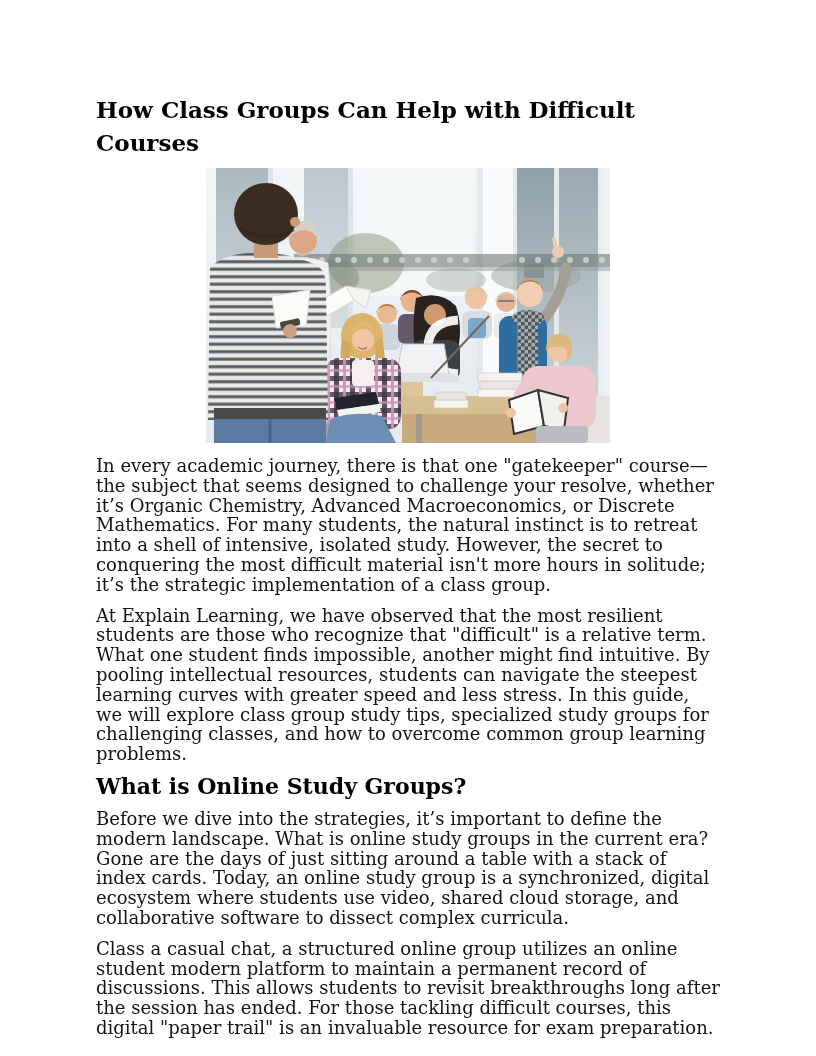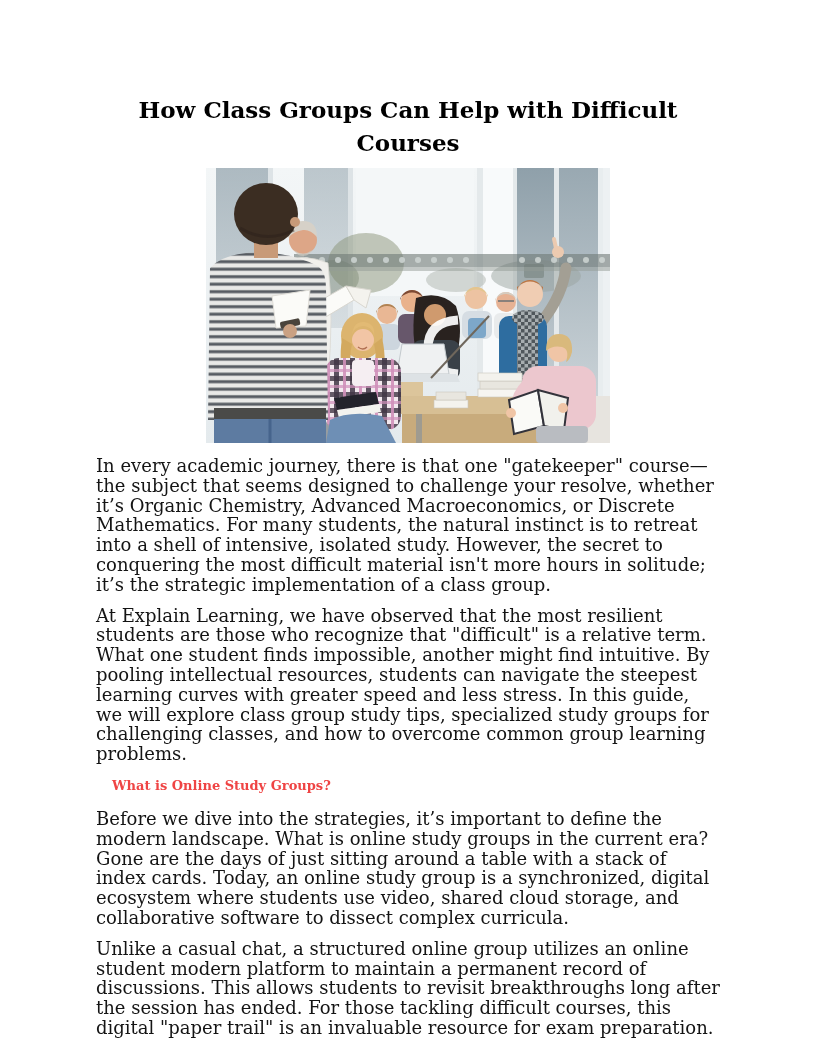--- a/index.html
+++ b/index.html
@@ -3,28 +3,28 @@
 <meta charset="utf-8">
 <style>
   html,body{margin:0;padding:0;background:#fff;}
   .page{
     width:816px;height:1056px;background:#ffffff;box-sizing:border-box;
     padding:93px 96px 0 96px;position:relative;overflow:hidden;
     font-family:"DejaVu Serif","Liberation Serif",serif;color:#141414;
   }
   h1.article-title{
     margin:0 0 9px 0;font-size:23px;line-height:33px;font-weight:700;
-    text-align:center;color:#000;
+    color:#000;
   }
   figure.hero{margin:0 auto 13px auto;width:404px;height:275px;display:block;}
   figure.hero svg{display:block;width:404px;height:275px;}
   p.body-para{margin:0 0 11px 0;font-size:18px;line-height:19.8px;text-align:left;}
   p.body-para strong{font-weight:400;}
   h2.section-heading{
-    margin:6px 0 12px 16px;font-size:13px;line-height:22px;font-weight:700;color:#ef4444;
+    margin:6px 0 12px 0;font-size:22px;line-height:22px;font-weight:700;color:#000000;
   }
 </style>
 </head>
 <body>
 
 <div class="page">
 
   <h1 class="article-title">How Class Groups Can Help with Difficult Courses</h1>
 
   <figure class="hero">
@@ -215,15 +215,15 @@
   </figure>
 
   <p class="body-para"><span>In every academic journey, there is that one "gatekeeper" course—the subject that seems designed to challenge your resolve, whether it’s Organic Chemistry, Advanced Macroeconomics, or Discrete Mathematics. For many students, the natural instinct is to retreat into a shell of intensive, isolated study. However, the secret to conquering the most difficult material isn't more hours in solitude; it’s the strategic implementation of a class group.</span></p>
 
   <p class="body-para"><span>At </span><strong>Explain Learning</strong><span>, we have observed that the most resilient students are those who recognize that "difficult" is a relative term. What one student finds impossible, another might find intuitive. By pooling intellectual resources, students can navigate the steepest learning curves with greater speed and less stress. In this guide, we will explore </span><strong>class group study tips</strong><span>, specialized </span><strong>study groups for challenging classes</strong><span>, and how to overcome common </span><strong>group learning problems</strong><span>.</span></p>
 
   <h2 class="section-heading">What is Online Study Groups?</h2>
 
   <p class="body-para"><span>Before we dive into the strategies, it’s important to define the modern landscape. </span><strong>What is online study groups</strong><span> in the current era? Gone are the days of just sitting around a table with a stack of index cards. Today, an online study group is a synchronized, digital ecosystem where students use video, shared cloud storage, and collaborative software to dissect complex curricula.</span></p>
 
-  <p class="body-para"><span>Unlike a casual chat, a structured online group utilizes an </span><strong>online student modern platform</strong><span> to maintain a permanent record of discussions. This allows students to revisit breakthroughs long after the session has ended. For those tackling difficult courses, this digital "paper trail" is an invaluable resource for exam preparation.</span></p>
+  <p class="body-para"><span>Class a casual chat, a structured online group utilizes an </span><strong>online student modern platform</strong><span> to maintain a permanent record of discussions. This allows students to revisit breakthroughs long after the session has ended. For those tackling difficult courses, this digital "paper trail" is an invaluable resource for exam preparation.</span></p>
 
 </div>
 
 </body></html>

